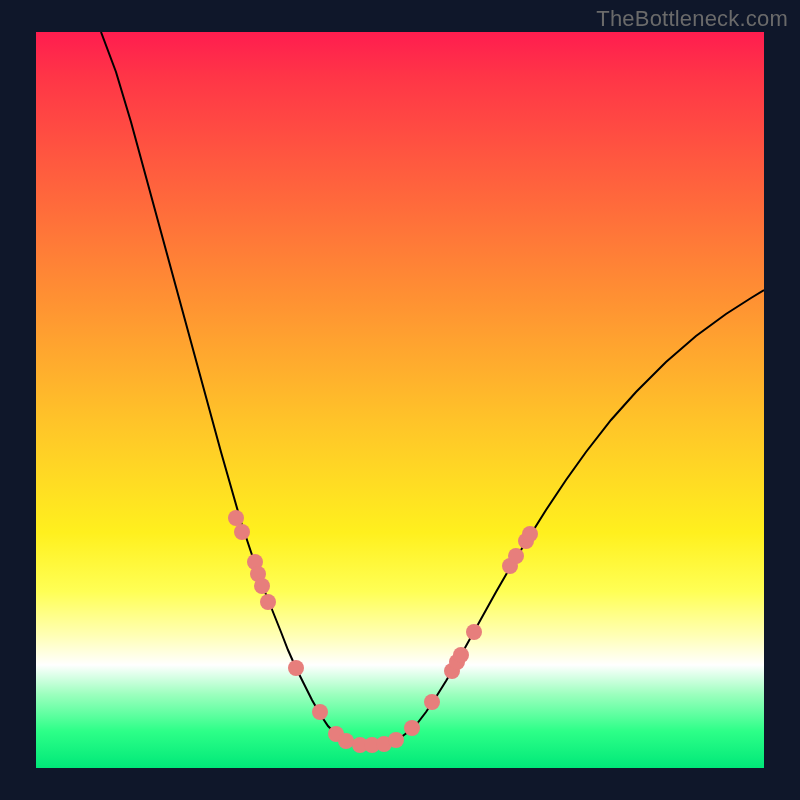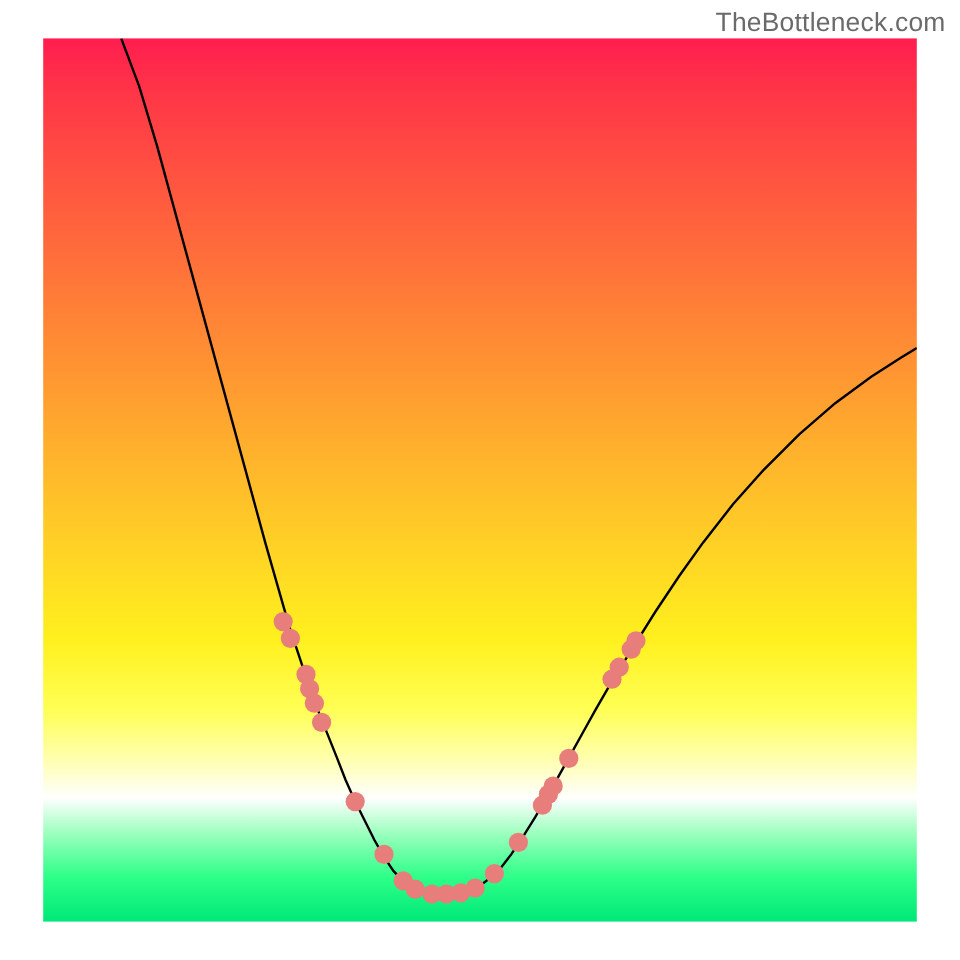--- a/index.html
+++ b/index.html
@@ -10,21 +10,21 @@
     overflow: hidden;
     background: #000;
     font-family: Arial, Helvetica, sans-serif;
   }
   .frame {
     position: absolute;
     left: 0;
     top: 0;
     width: 800px;
     height: 800px;
-    background: #ffffff;
+    background: #0f172a;
   }
   .plot {
     position: absolute;
     left: 36px;
     top: 32px;
     width: 728px;
     height: 736px;
     background: linear-gradient(
       to bottom,
       #ff1d4f 0%,

